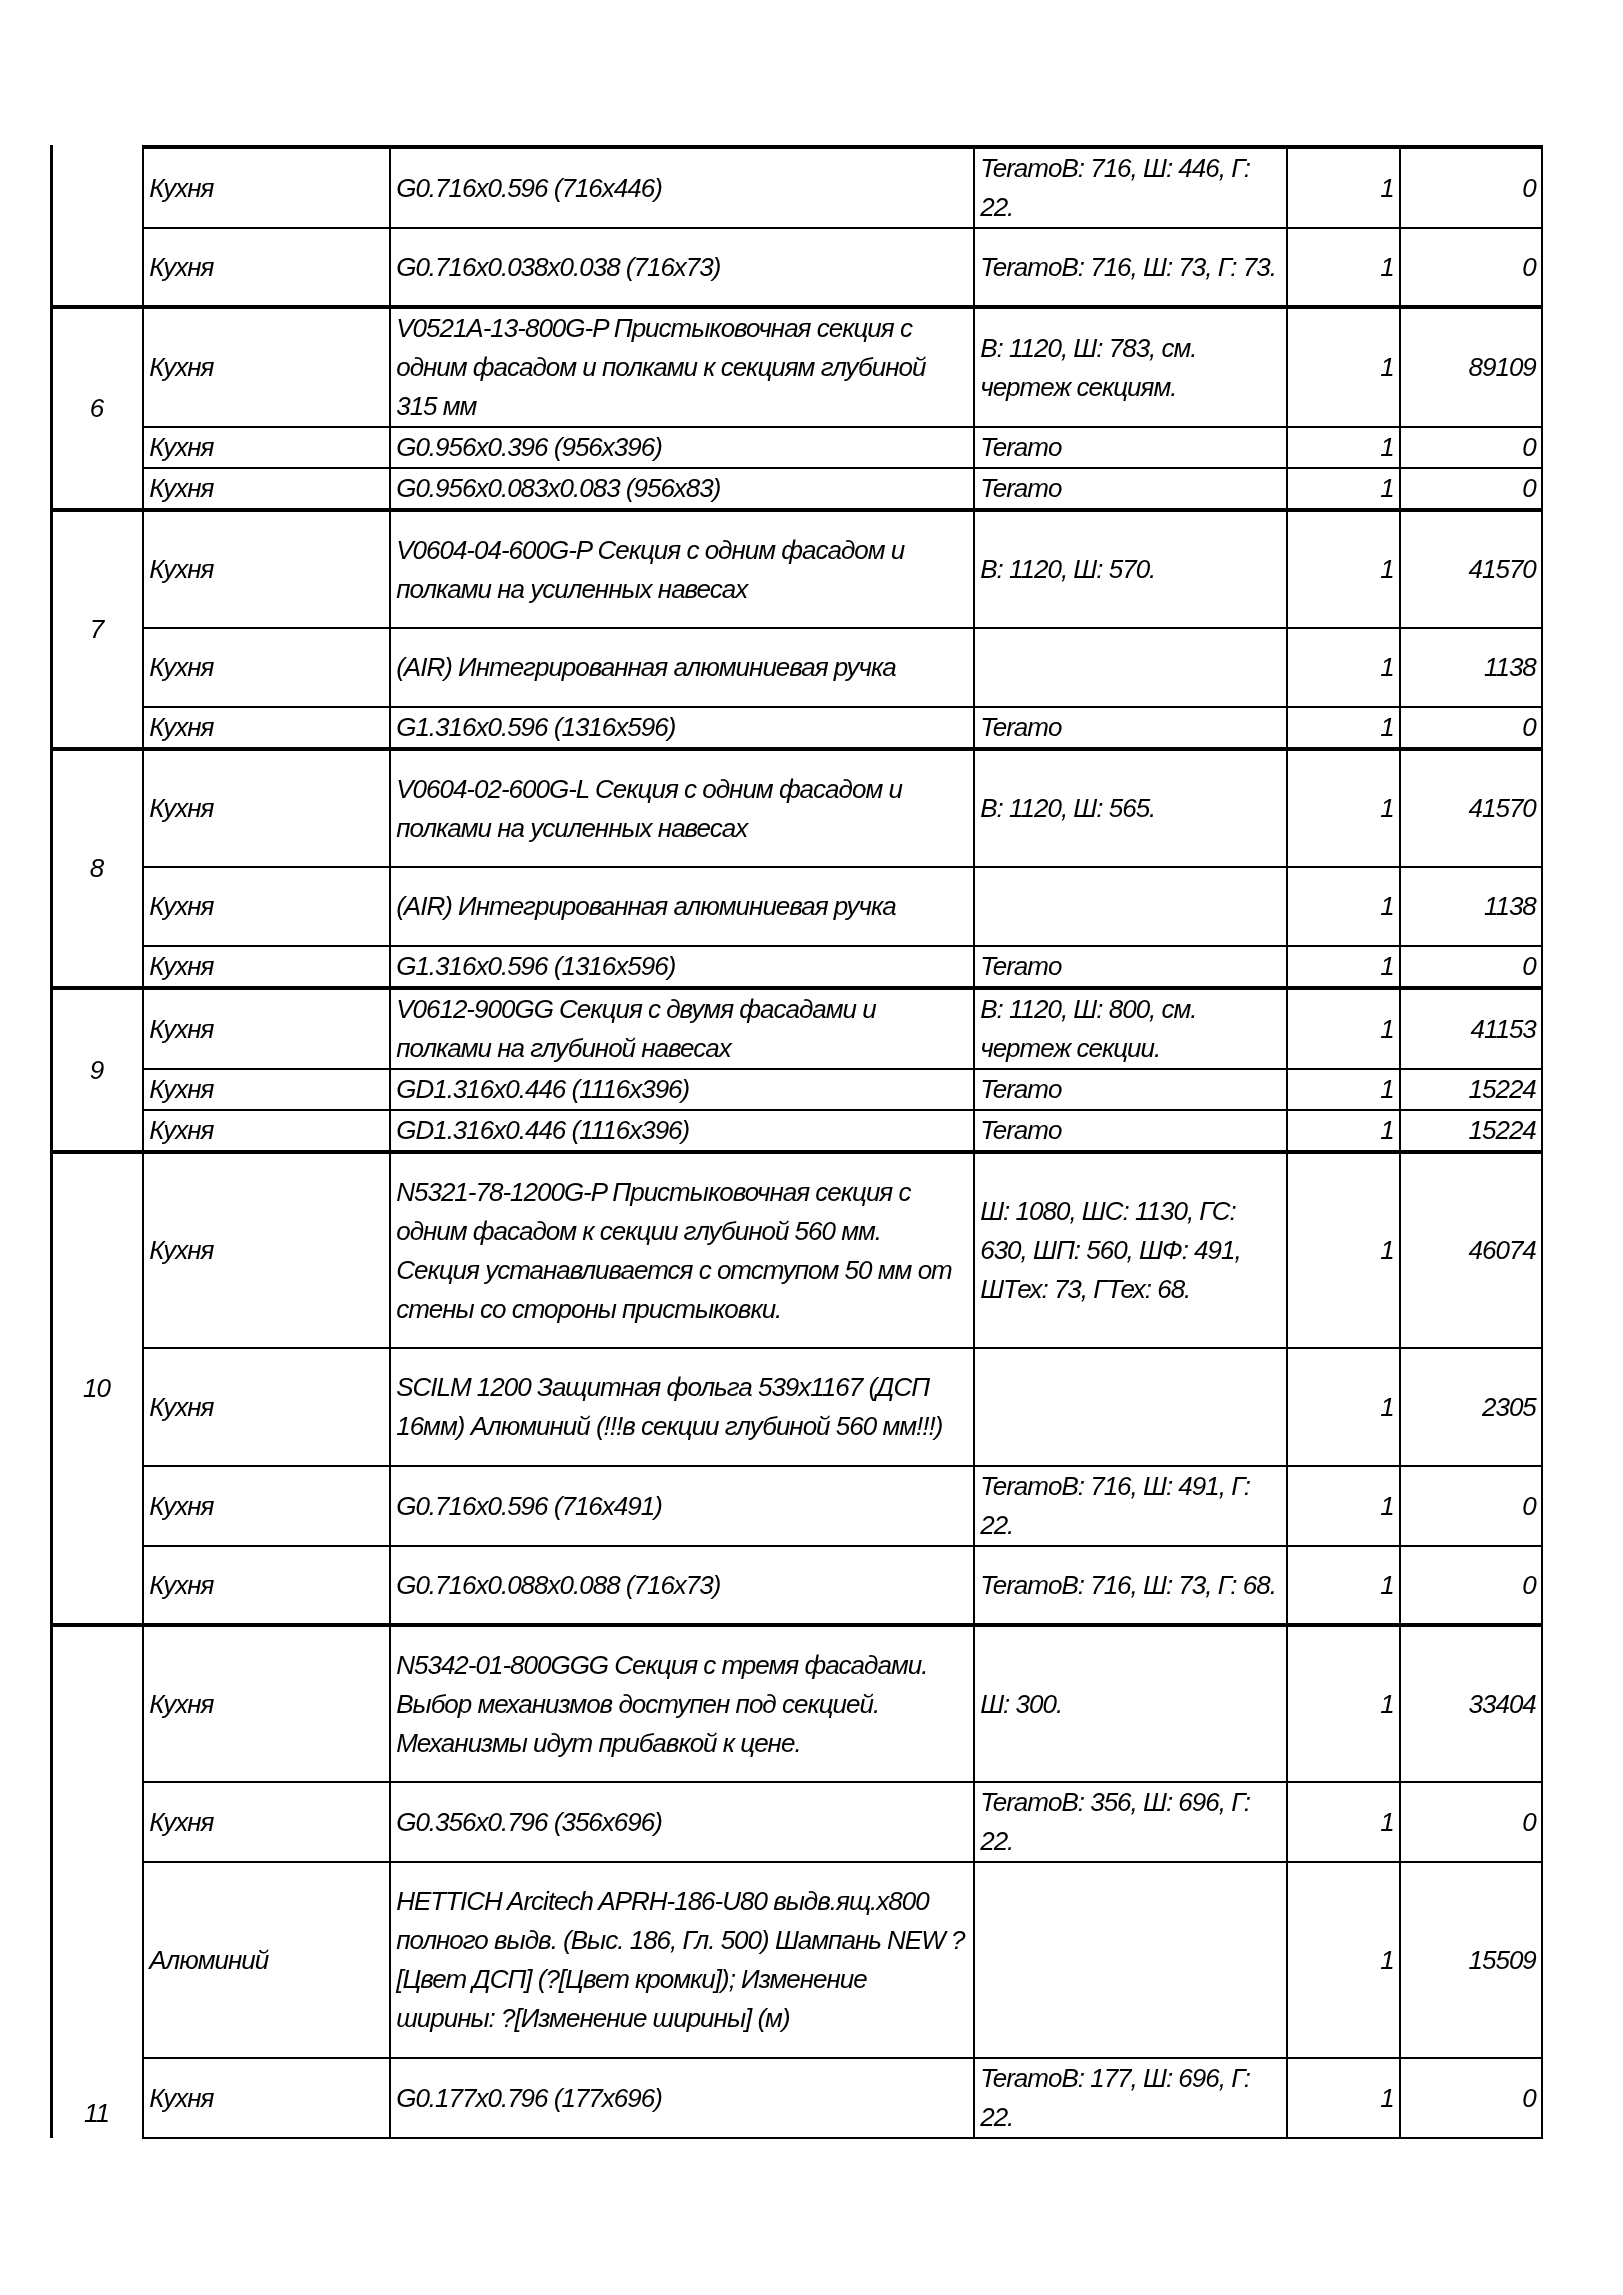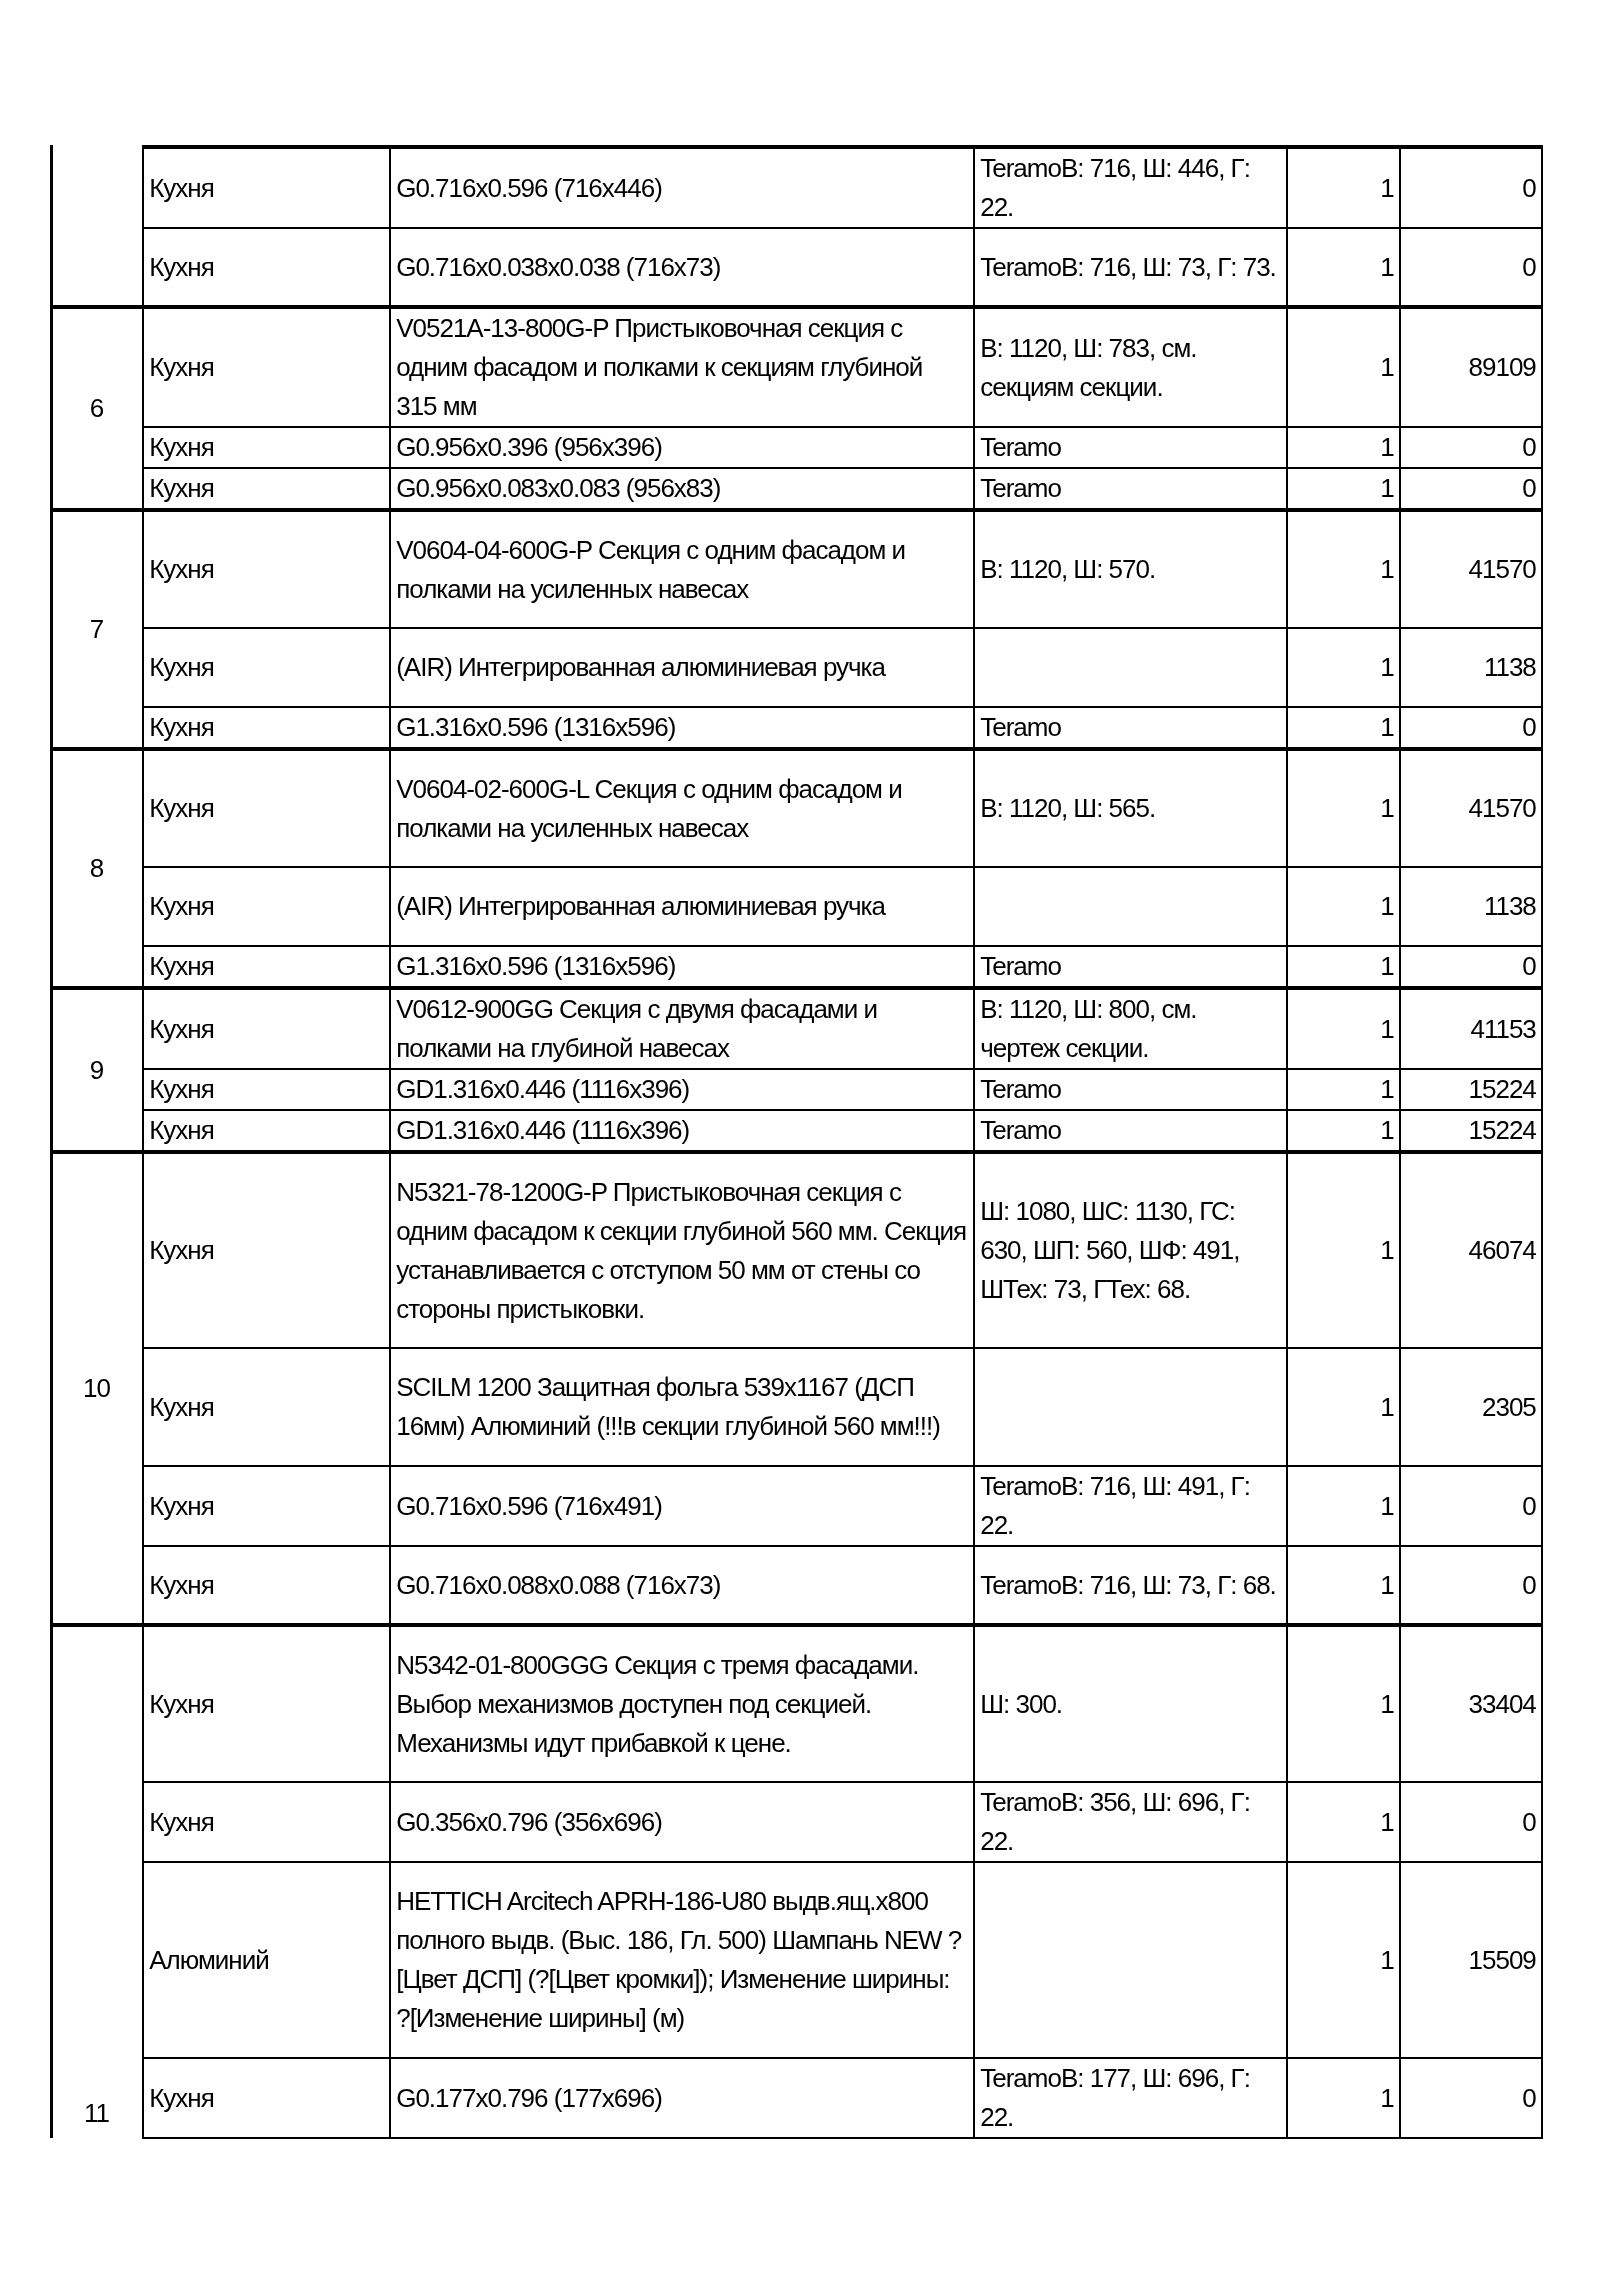--- a/index.html
+++ b/index.html
@@ -1,20 +1,20 @@
 <!DOCTYPE html>
 <html style="font-size:10.5px"><head>
 <meta charset="utf-8">
 <style>
   html, body { margin: 0; padding: 0; background: #ffffff; }
   body { width: 1623px; height: 2295px; position: relative; overflow: hidden;
          font-family: "Liberation Sans", "DejaVu Sans", sans-serif; color: #000; }
   #sheet { position: absolute; left: 0; top: 0; width: 1623px; height: 2295px; }
   .left-rule { position: absolute; left: 50px; top: 145px; width: 3.3px; height: 1993px; background: #000; }
-  table.spec { position: absolute; left: 51px; top: 145px; border-collapse: collapse; table-layout: fixed; }
+  table.spec { position: absolute; left: 51px; top: 145px; border-collapse: collapse; table-layout: fixed; font-style: italic; }
   table.spec td { border: 2.6px solid #000; padding: 0 5.2px; font-size: 26px; line-height: 39px;
                   vertical-align: middle; letter-spacing: -1px; }
   table.spec td.grp { border-top: 0; border-bottom: 0; border-left: 0; text-align: center; vertical-align: middle; }
   table.spec td.grp.first { border-top: 4.6px solid #000; }
   td.num { text-align: right; }
   td.thick-top { border-top-width: 4.6px !important; }
   col.c0 { width: 92px; } col.c1 { width: 247px; } col.c2 { width: 584px; }
   col.c3 { width: 313px; } col.c4 { width: 113px; } col.c5 { width: 142px; }
   .grp-label { display: block; }
   .grp11 { vertical-align: bottom !important; padding-bottom: 5.2px !important; }
@@ -50,21 +50,21 @@
           <td>TeramoВ: 716, Ш: 73, Г: 73.</td>
           <td class="num">1</td>
           <td class="num">0</td>
         </tr>
         <tr style="height: 118px;">
           <td class="grp first" rowspan="3">
             <span class="grp-label">6</span>
           </td>
           <td class="thick-top">Кухня</td>
           <td class="thick-top">V0521A-13-800G-P Пристыковочная секция с одним фасадом и полками к секциям глубиной 315 мм</td>
-          <td class="thick-top">В: 1120, Ш: 783, см. секциям секции.</td>
+          <td class="thick-top">В: 1120, Ш: 783, см. чертеж секциям.</td>
           <td class="num thick-top">1</td>
           <td class="num thick-top">89109</td>
         </tr>
         <tr style="height: 39px;">
           <td>Кухня</td>
           <td>G0.956x0.396 (956x396)</td>
           <td>Teramo</td>
           <td class="num">1</td>
           <td class="num">0</td>
         </tr>

